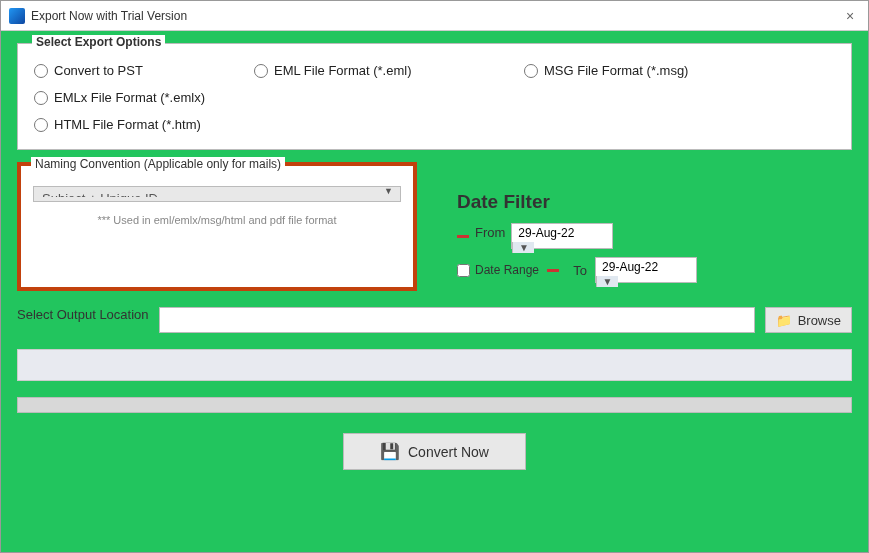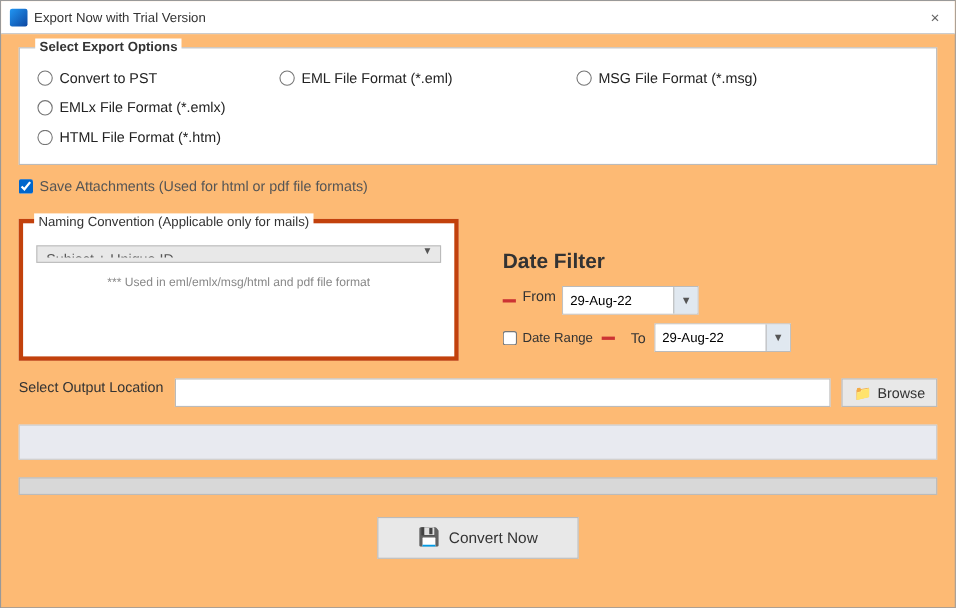--- a/index.html
+++ b/index.html
@@ -7,21 +7,21 @@
       font-family: 'Segoe UI', Tahoma, Geneva, Verdana, sans-serif;
       font-size: 13px;
       background: #f0f0f0;
       width: 869px;
       height: 553px;
       overflow: hidden;
     }
     .window {
       width: 869px;
       height: 553px;
-      background: #fdba74;
+      background: #22c55e;
       border: 1px solid #999;
       display: flex;
       flex-direction: column;
     }
     .title-bar {
       background: #fff;
       height: 30px;
       display: flex;
       align-items: center;
       padding: 0 8px;
@@ -171,24 +171,25 @@
       gap: 6px;
     }
     .date-filter-row label {
       font-size: 13px;
       color: #333;
       min-width: 30px;
       text-align: right;
     }
     .date-input-wrapper {
       display: flex;
-      align-items: flex-end;
+      align-items: flex-start;
       border: 1px solid #bbb;
       background: #fff;
       height: 26px;
+      flex-direction: column;
     }
     .date-input {
       border: none;
       outline: none;
       font-size: 12px;
       padding: 2px 6px;
       width: 100px;
       height: 100%;
       background: #fff;
     }
@@ -359,24 +360,20 @@
 
         <div></div>
 
         <div class="radio-option">
           <input type="radio" name="format" id="html" style="">
           <label for="html" class="radio-label">HTML File  Format (*.htm)</label>
         </div>
       </div>
     </div>
 
-    <div class="save-attachments-row">
-      <input type="checkbox" id="saveAttach" checked="" style="">
-      <label for="saveAttach" class="save-attach-label">Save Attachments (Used for html or pdf file formats)</label>
-    </div>
 
     <div class="middle-section">
 
       <div class="naming-convention-box">
         <span class="naming-convention-title">Naming Convention (Applicable only for mails)</span>
         <div class="select-wrapper">
           <select class="naming-select">
             <option>Subject + Unique ID</option>
             <option>Subject Only</option>
             <option>Unique ID Only</option>

